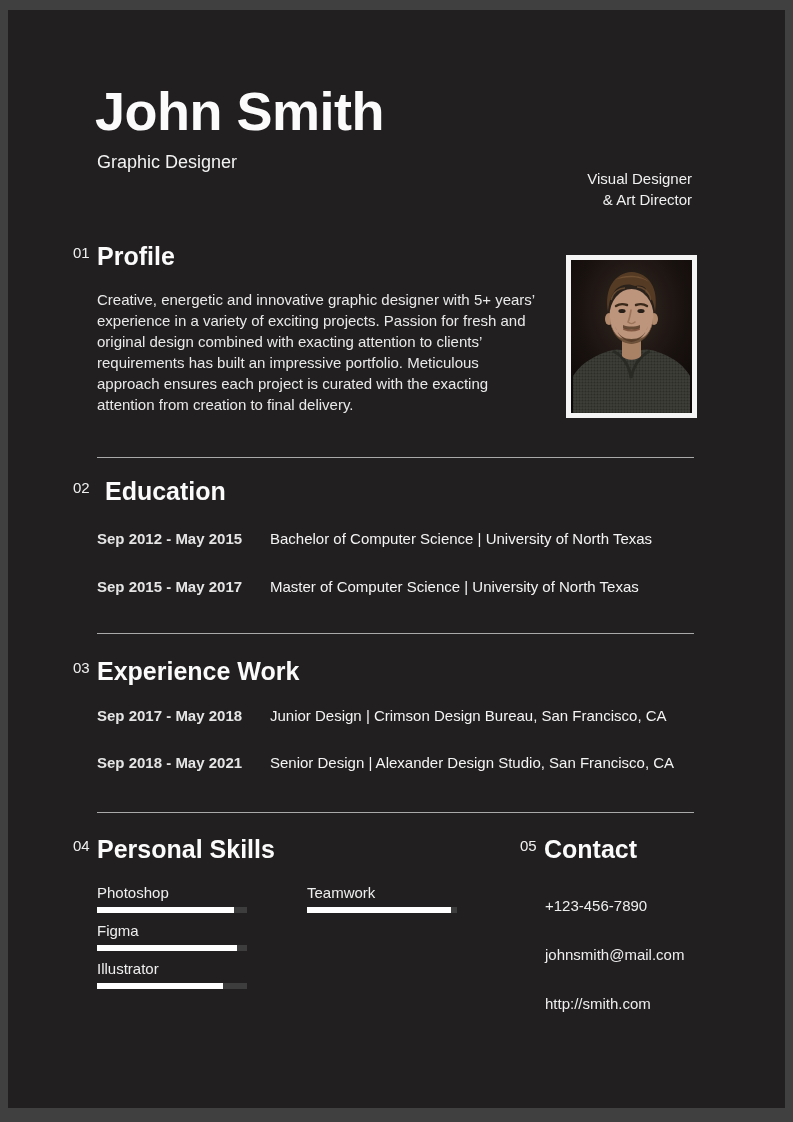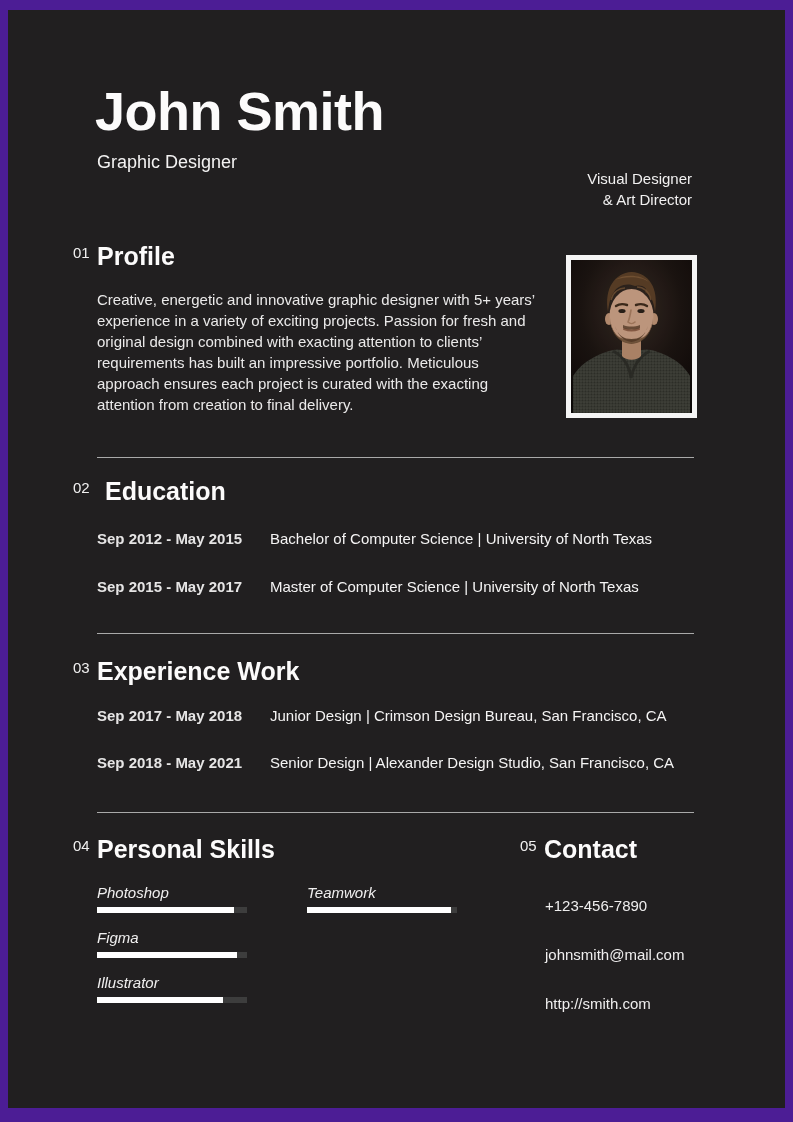--- a/index.html
+++ b/index.html
@@ -2,21 +2,21 @@
 <html><head>
 <meta charset="utf-8">
 <style>
   * { margin: 0; padding: 0; box-sizing: border-box; }
   html, body { background: #0e0e0e; }
   body { font-family: "Liberation Sans", sans-serif; }
 
   .page {
     position: relative;
     width: 793px; height: 1122px;
-    background: #4c1d95;
+    background: #404040;
     overflow: hidden;
   }
   .canvas {
     position: absolute;
     left: 8px; right: 8px; top: 10px; bottom: 14px;
     background: #211f20;
   }
   .abs { position: absolute; }
 
   
@@ -64,21 +64,21 @@
   .entry-row {
     display: flex; align-items: baseline;
     font-size: 15px; color: #efeeee; width: 600px;
   }
   .entry-dates { flex: 0 0 173px; font-weight: 700; color: #e6e5e5; }
   .entry-desc  { font-weight: 400; color: #f5f4f4; }
 
   
   .skills-grid { left: 97px; top: 884px; display: flex; gap: 60px; }
   .skills-col { width: 150px; }
-  .skill { margin-bottom: 16px; font-style: italic; }
+  .skill { margin-bottom: 9px; }
   .skill-label { font-size: 15px; color: #f0efef; margin-bottom: 6px; }
   .skill-track { width: 150px; height: 6px; background: #3d3d3d; }
   .skill-fill  { height: 6px; background: #ffffff; }
 
   
   .contact-list { left: 545px; top: 897px; }
   .contact-item { font-size: 15px; color: #efeeee; line-height: 18px; margin-bottom: 31px; }
 </style>
 </head>
 <body>

